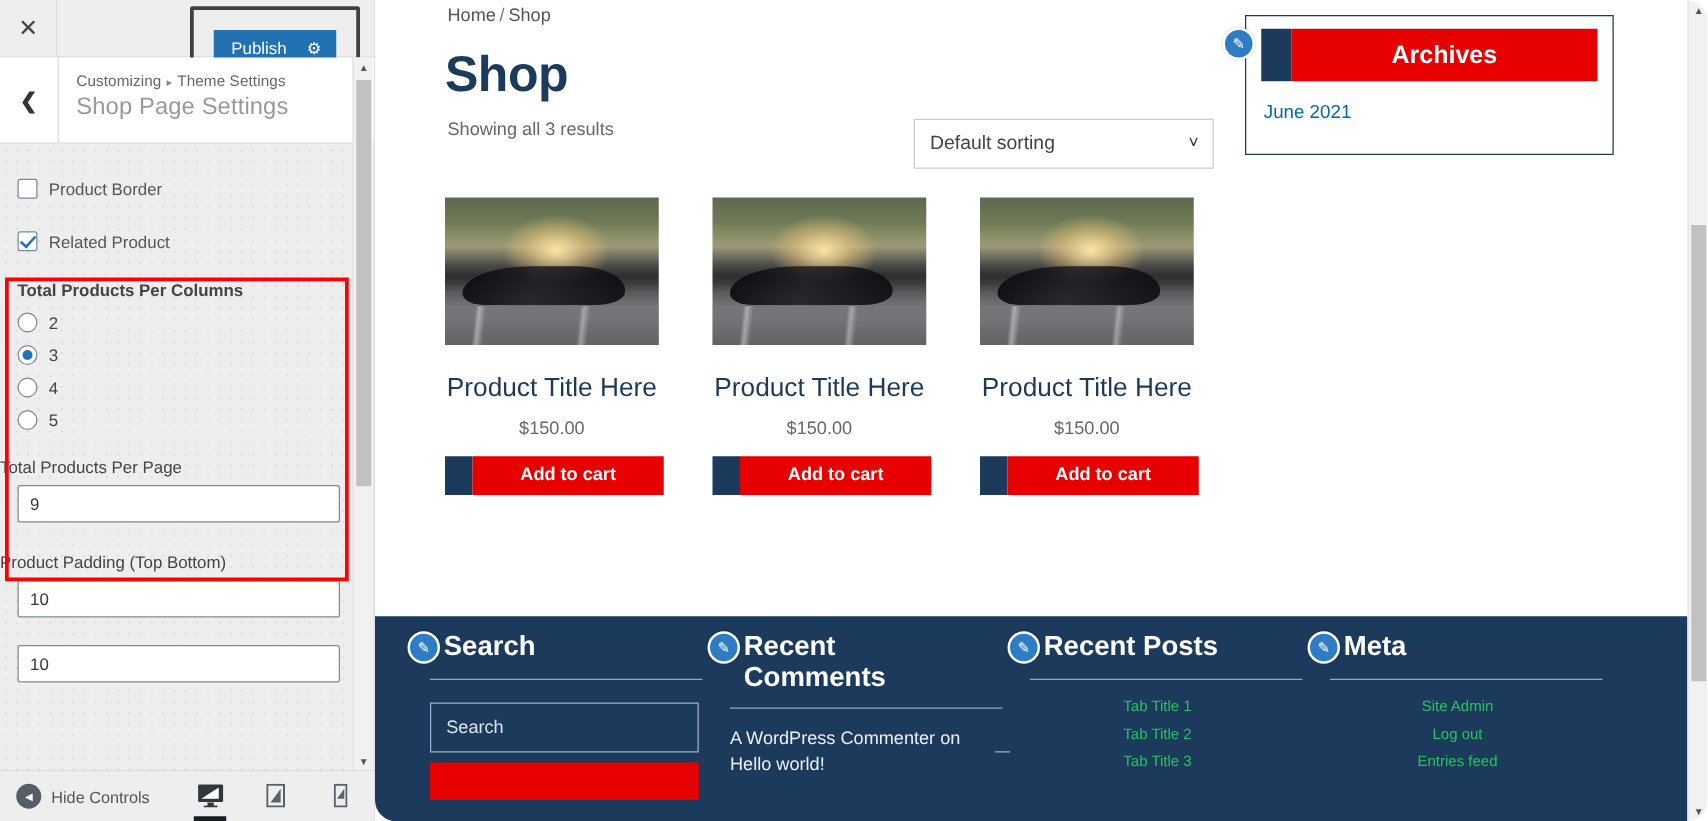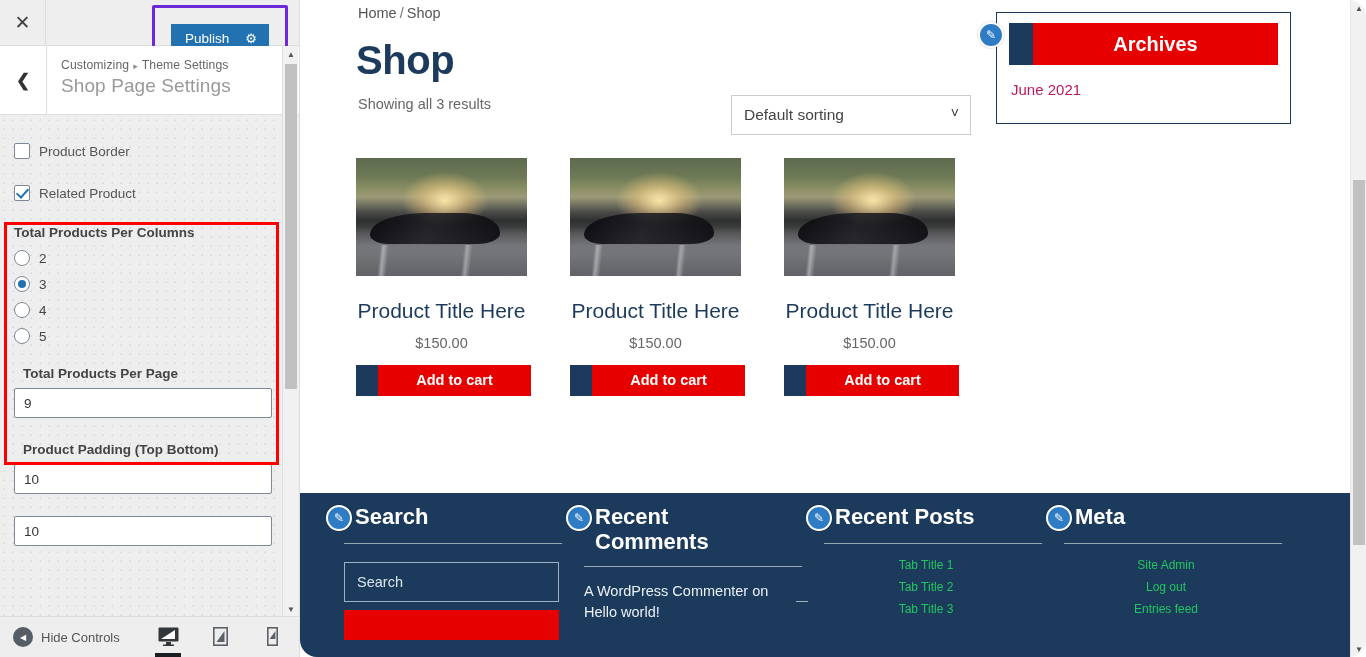--- a/index.html
+++ b/index.html
@@ -29,21 +29,21 @@
     width: 46px; height: 45px;
     display: flex; align-items: center; justify-content: center;
     background: #eee;
     border-right: 1px solid #ddd;
     cursor: pointer;
     font-size: 19px; color: #444;
     font-family: "Liberation Sans", sans-serif;
   }
   .publish-wrap {
     position: absolute; right: 11px; top: 5px;
-    border: 3px solid #6d28d9;
+    border: 3px solid #404040;
     border-radius: 2px;
     padding: 16px;
     line-height: 0;
   }
   .publish-btn {
     display: inline-flex; align-items: center;
     background: #2271b1;
     color: #fff;
     border: none;
     height: 30px;
@@ -155,22 +155,21 @@
     position: absolute;
     left: 3px; top: 3px;
     width: 8px; height: 8px;
     border-radius: 50%;
     background: #2271b1;
   }
   .radio-label { font-size: 13.5px; color: #444; }
 
   .field-label {
     font-size: 13.5px; color: #444;
-    padding: 0 23px;
-    font-weight: bold;
+    padding: 0 0;
   }
   .txt-input {
     display: block;
     margin: 7px 14px 0 14px;
     width: 258px; height: 30px;
     border: 1px solid #7e8993;
     border-radius: 2px;
     background: #fff;
     padding: 0 9px;
     font-size: 13.5px;
@@ -371,21 +370,21 @@
     display: flex; align-items: stretch;
   }
   .arch-accent { width: 24px; background: #1b3a5c; flex: 0 0 auto; }
   .arch-title {
     flex: 1; background: #e60000;
     color: #fff; font-size: 20px; font-weight: bold;
     display: flex; align-items: center; justify-content: center;
   }
   .arch-item {
     margin: 14px 0 0 14px;
-    font-size: 15px; color: #be185d;
+    font-size: 15px; color: #0369a1;
   }
 
   .edit-pencil {
     width: 26px; height: 26px;
     border-radius: 50%;
     background: #2e7cc4;
     border: 2px solid #fff;
     color: #fff;
     display: flex; align-items: center; justify-content: center;
     font-size: 12px;

